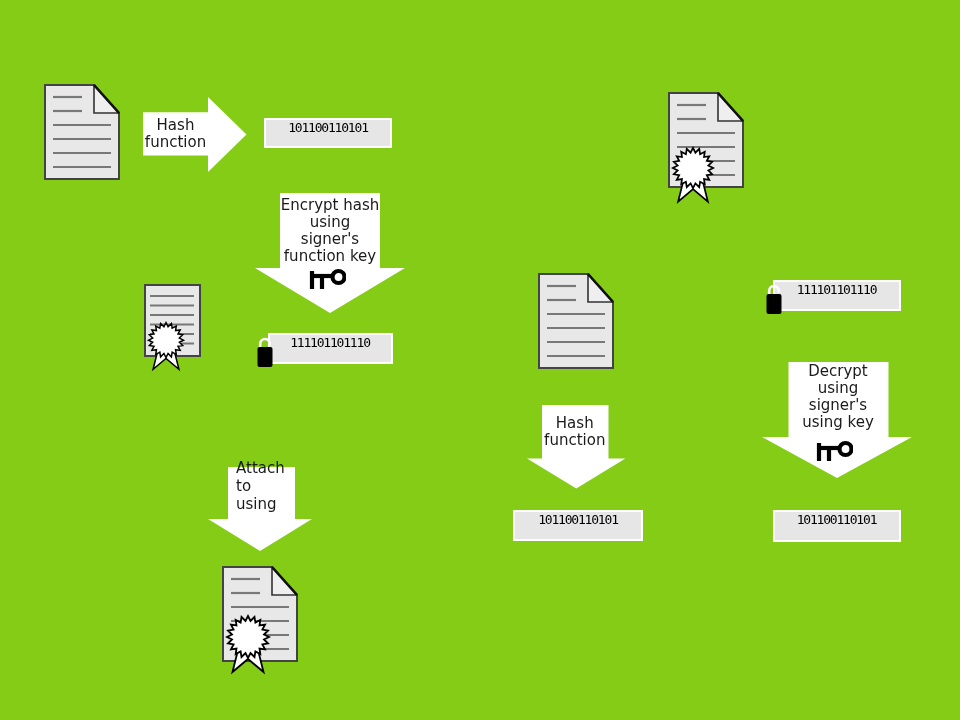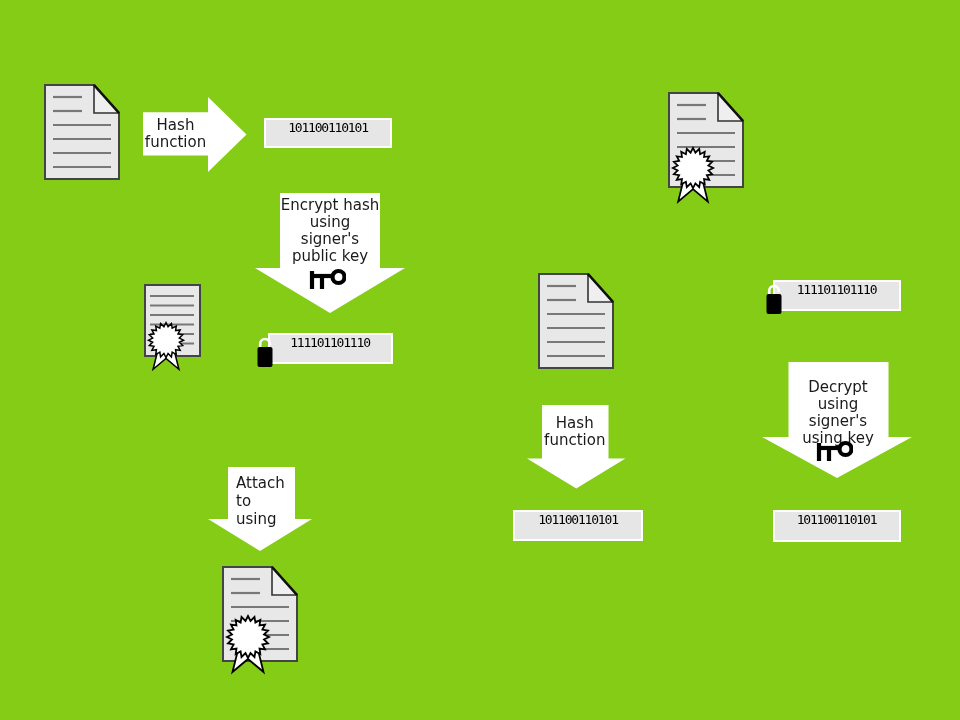--- a/index.html
+++ b/index.html
@@ -56,21 +56,21 @@
   <div class="bbox" style="left:264px;top:117.5px;width:128px;height:30px;">
     <span>101100110101</span>
   </div>
 
   <svg class="arrow-svg" style="left:255px;top:193px;" width="150" height="120" viewBox="0 0 150 120">
     <polygon points="25,0 125,0 125,75 150,75 75,120 0,75 25,75" fill="#ffffff"></polygon>
   </svg>
   <div class="alabel" style="left:280px;top:193px;width:100px;height:75px;">
     <span>Encrypt hash</span>
     <span>using signer's</span>
-    <span>public key</span>
+    <span>function key</span>
   </div>
 
   <svg class="abs" style="left:308px;top:266px;" width="38" height="25" viewBox="0 0 38 25">
     <circle cx="30.5" cy="11" r="6" fill="none" stroke="#000000" stroke-width="4.2"></circle>
     <path d="M2,10 H25" stroke="#000000" stroke-width="4.2" fill="none"></path>
     <path d="M4,5 V23" stroke="#000000" stroke-width="4.2" fill="none"></path>
     <path d="M14,11 V23" stroke="#000000" stroke-width="4.2" fill="none"></path>
   </svg>
 
   <svg class="abs" style="left:144px;top:284px;" width="58" height="74" viewBox="0 0 58 74">
@@ -91,21 +91,21 @@
     <span>111101101110</span>
   </div>
   <svg class="abs" style="left:257px;top:334px;z-index:3;" width="16" height="35" viewBox="0 0 16 35">
     <path d="M3.2,14 V9.8 A4.8,4.8 0 0 1 12.8,9.8 V11.2" fill="none" stroke="#ffffff" stroke-width="2.6"></path>
     <rect x="0.5" y="13" width="15" height="20" rx="2" fill="#000000"></rect>
   </svg>
 
   <svg class="arrow-svg" style="left:208px;top:466.5px;" width="104" height="84" viewBox="0 0 104 84">
     <polygon points="20,0 87,0 87,52 104,52 52,84 0,52 20,52" fill="#ffffff"></polygon>
   </svg>
-  <div class="alabel left" style="left:228px;top:475px;width:67px;height:52px;">
+  <div class="alabel left" style="left:228px;top:460px;width:67px;height:52px;">
     <span>Attach</span>
     <span>to using</span>
   </div>
 
   <svg class="abs" style="left:222px;top:566px;" width="76" height="96" viewBox="0 0 76 96">
     <polygon points="1,1 50,1 75,29 75,95 1,95" fill="#e8e8e8" stroke="#444444" stroke-width="2"></polygon>
     <polygon points="50,1 50,29 75,29" fill="#efefef" stroke="#333333" stroke-width="1.6"></polygon>
     <line x1="50" y1="1" x2="75" y2="29" stroke="#111111" stroke-width="2.6"></line>
     <line x1="9" y1="13" x2="38" y2="13" stroke="#787878" stroke-width="2.2"></line>
     <line x1="9" y1="27" x2="38" y2="27" stroke="#787878" stroke-width="2.2"></line>
@@ -159,21 +159,21 @@
     <polygon points="15,0 81.5,0 81.5,53.5 98.5,53.5 49.25,83.5 0,53.5 15,53.5" fill="#ffffff"></polygon>
   </svg>
   <div class="alabel" style="left:541.5px;top:405px;width:66.5px;height:53.5px;">
     <span>Hash</span>
     <span>function</span>
   </div>
 
   <svg class="arrow-svg" style="left:761.5px;top:361.5px;" width="150" height="116" viewBox="0 0 150 116">
     <polygon points="26.5,0 126.5,0 126.5,75 150,75 75,116 0,75 26.5,75" fill="#ffffff"></polygon>
   </svg>
-  <div class="alabel" style="left:788px;top:375px;width:100px;height:75px;">
+  <div class="alabel" style="left:788px;top:359px;width:100px;height:75px;">
     <span>Decrypt</span>
     <span>using signer's</span>
     <span>using key</span>
   </div>
 
   <svg class="abs" style="left:815px;top:438px;" width="38" height="25" viewBox="0 0 38 25">
     <circle cx="30.5" cy="11" r="6" fill="none" stroke="#000000" stroke-width="4.2"></circle>
     <path d="M2,10 H25" stroke="#000000" stroke-width="4.2" fill="none"></path>
     <path d="M4,5 V23" stroke="#000000" stroke-width="4.2" fill="none"></path>
     <path d="M14,11 V23" stroke="#000000" stroke-width="4.2" fill="none"></path>

